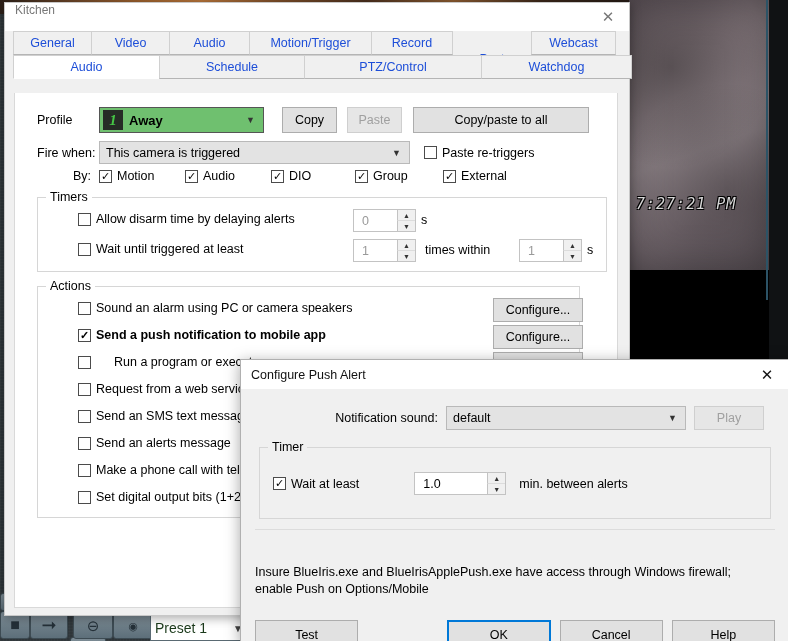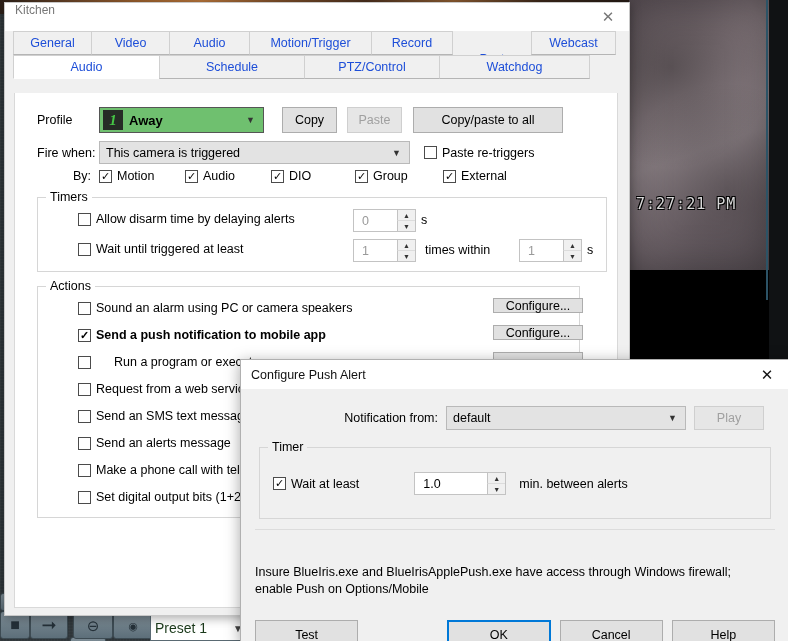--- a/index.html
+++ b/index.html
@@ -19,21 +19,21 @@
       repeating-linear-gradient(90deg,rgba(255,255,255,.018) 0 1px,transparent 1px 3px),
       #2e3539;}
   .bg-cam-panel{position:absolute;left:629px;top:0;width:140px;height:270px;
     background:linear-gradient(160deg,#6d6168 0%,#7b6f74 18%,#877b80 38%,#8b8085 55%,#6f646a 78%,#5c5359 100%);
     box-shadow:inset 0 0 40px rgba(0,0,0,.35);}
   .bg-cam-panel:after{content:"";position:absolute;inset:0;
     background:radial-gradient(circle at 30% 25%,rgba(0,0,0,.30) 0%,transparent 45%),
                radial-gradient(circle at 70% 70%,rgba(0,0,0,.22) 0%,transparent 50%);}
   .cam-clock{position:absolute;left:636px;top:195px;z-index:3;
     font-family:"DejaVu Sans Mono", monospace;font-size:15px;letter-spacing:1px;
-    color:#d8d8d8;text-shadow:1px 1px 0 #000,-1px -1px 0 #000,1px -1px 0 #000,-1px 1px 0 #000;}
+    color:#d8d8d8;text-shadow:1px 1px 0 #000,-1px -1px 0 #000,1px -1px 0 #000,-1px 1px 0 #000;font-style:italic;}
   .bg-right-dark{position:absolute;left:769px;top:0;width:19px;height:641px;background:#101214;}
   .bg-black-lower{position:absolute;left:629px;top:270px;width:140px;height:371px;background:#000;}
   .bg-blue-line{position:absolute;left:766px;top:0;width:2px;height:300px;background:#2c5366;}
 
   
   .ptz{position:absolute;left:0;bottom:0;width:250px;height:61px;}
   .ptz-btn{position:absolute;background:linear-gradient(180deg,#7e8d96 0%,#5d6f7a 100%);
     border:1px solid #3d4b53;border-radius:3px;display:flex;align-items:center;justify-content:center;}
   .ptz-ico{color:#243038;}
   .preset-nums{position:absolute;left:150px;bottom:28px;display:flex;}
@@ -100,21 +100,21 @@
     box-sizing:border-box;}
   .spin .sv{padding-left:8px;font-size:12.5px;color:#9a9a9a;}
   .spin .sv.act{color:#000;}
   .spin-btns{margin-left:auto;width:18px;height:21px;display:flex;flex-direction:column;}
   .sb{flex:1;border-left:1px solid #c3c3c3;background:#f0f0f0;display:flex;align-items:center;justify-content:center;
     font-size:7px;color:#333;line-height:1;}
   .sb+.sb{border-top:1px solid #dcdcdc;}
 
   .act-item{position:absolute;left:40px;font-size:12.5px;display:flex;align-items:center;white-space:nowrap;}
   .act-item.bold{font-weight:bold;}
-  .cfg-btn{position:absolute;left:455px;width:90px;height:15px;}
+  .cfg-btn{position:absolute;left:455px;width:90px;height:24px;}
 
   
   #push-dialog{position:absolute;left:240px;top:359px;width:548px;height:282px;
     background:#f0f0f0;border:1px solid #b0b0b0;box-shadow:0 3px 14px rgba(0,0,0,.35);}
   .dlg-title{height:29px;background:#fff;display:flex;align-items:center;padding-left:10px;font-size:12.5px;color:#111;}
   .dlg-close{margin-left:auto;width:44px;height:29px;display:flex;align-items:center;justify-content:center;font-size:15px;color:#111;}
   .dlg-body{position:relative;height:253px;}
   .ns-row{position:absolute;left:0;top:17px;width:548px;display:flex;align-items:center;}
   .ns-lbl{width:205px;text-align:right;padding-right:8px;font-size:12.5px;box-sizing:border-box;}
   .ns-combo{width:240px;height:24px;background:#e3e3e3;border:1px solid #b9b9b9;
@@ -193,37 +193,37 @@
       <div class="tab" style="width:79px;">Video</div>
       <div class="tab" style="width:81px;">Audio</div>
       <div class="tab" style="width:123px;">Motion/Trigger</div>
       <div class="tab" style="width:82px;">Record</div>
       <div class="tab" style="width:80px;margin-top:27px;">Post</div>
       <div class="tab" style="width:85px;">Webcast</div>
     </div>
     <div class="tabrow tabrow2">
       <div class="tab active" style="width:147px;">Audio</div>
       <div class="tab" style="width:146px;">Schedule</div>
-      <div class="tab" style="width:136px;text-align:right;">PTZ/Control</div>
+      <div class="tab" style="width:178px;text-align:right;">PTZ/Control</div>
       <div class="tab" style="width:151px;">Watchdog</div>
     </div>
   </div>
 
   <div class="panel">
 
     <div class="row profile-row">
       <div class="profile-lbl lbl">Profile</div>
       <div class="profile-combo">
         <span class="pbadge">1</span>
         <span class="ptext">Away</span>
         <span class="combo-arrow">▼</span>
       </div>
       <div class="btn" style="width:55px;margin-left:18px;">Copy</div>
       <div class="btn dis" style="width:55px;margin-left:10px;">Paste</div>
-      <div class="btn" style="width:150px;margin-left:11px;">Copy/paste to all</div>
+      <div class="btn" style="width:176px;margin-left:11px;">Copy/paste to all</div>
     </div>
 
     <div class="row firerow">
       <div class="fire-lbl lbl">Fire when:</div>
       <div class="fire-combo">
         <span>This camera is triggered</span>
         <span class="combo-arrow">▼</span>
       </div>
       <label class="cb" style="margin-left:14px;">
         <span class="cbx"></span>
@@ -344,21 +344,21 @@
 </div>
 
 <div id="push-dialog">
   <div class="dlg-title">
     <span>Configure Push Alert</span>
     <span class="dlg-close">✕</span>
   </div>
 
   <div class="dlg-body">
     <div class="ns-row">
-      <span class="ns-lbl">Notification from:</span>
+      <span class="ns-lbl">Notification sound:</span>
       <div class="ns-combo">
         <span>default</span>
         <span class="combo-arrow">▼</span>
       </div>
       <div class="btn dis play-btn">Play</div>
     </div>
 
     <div class="grp-timer-d">
       <span class="group-title">Timer</span>
       <div class="wait-row">

